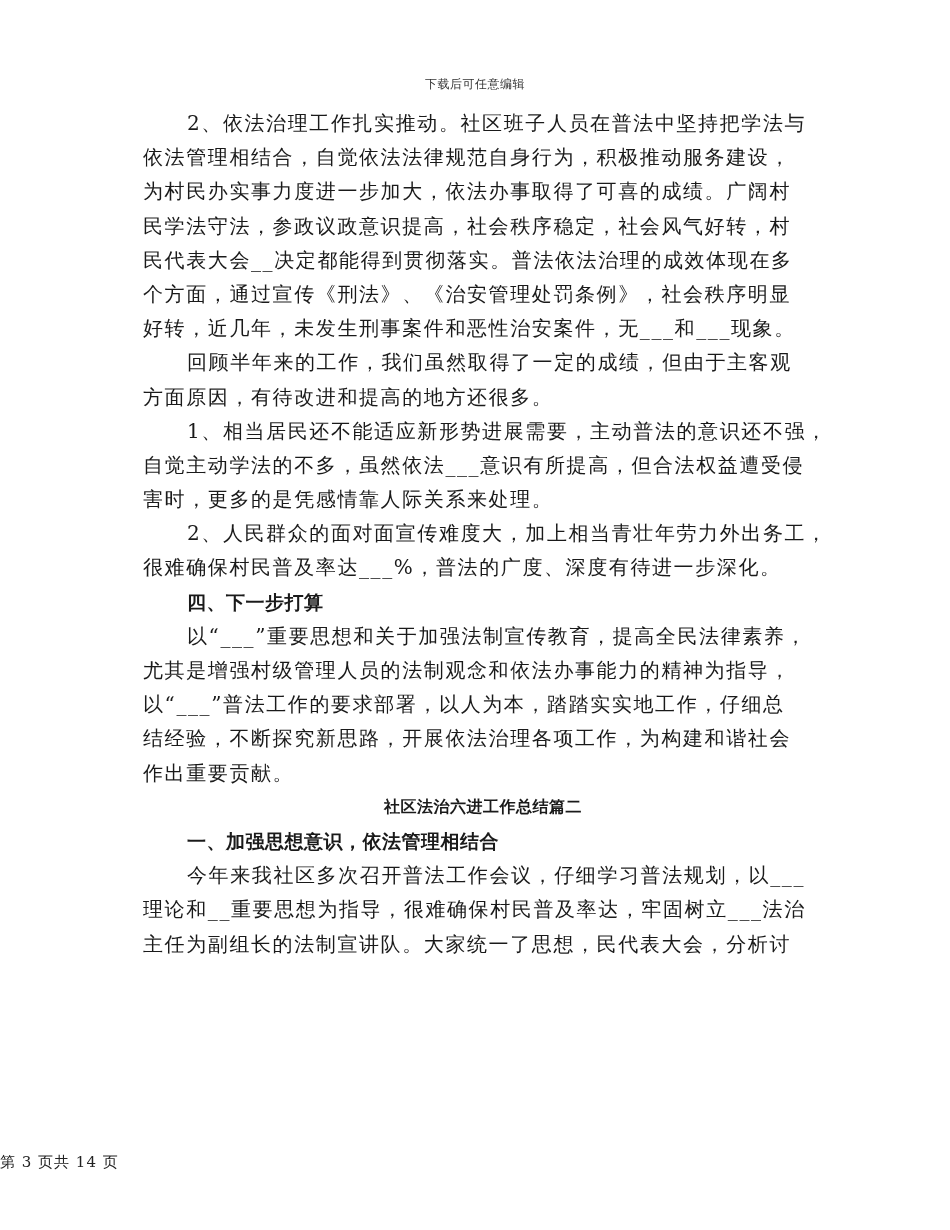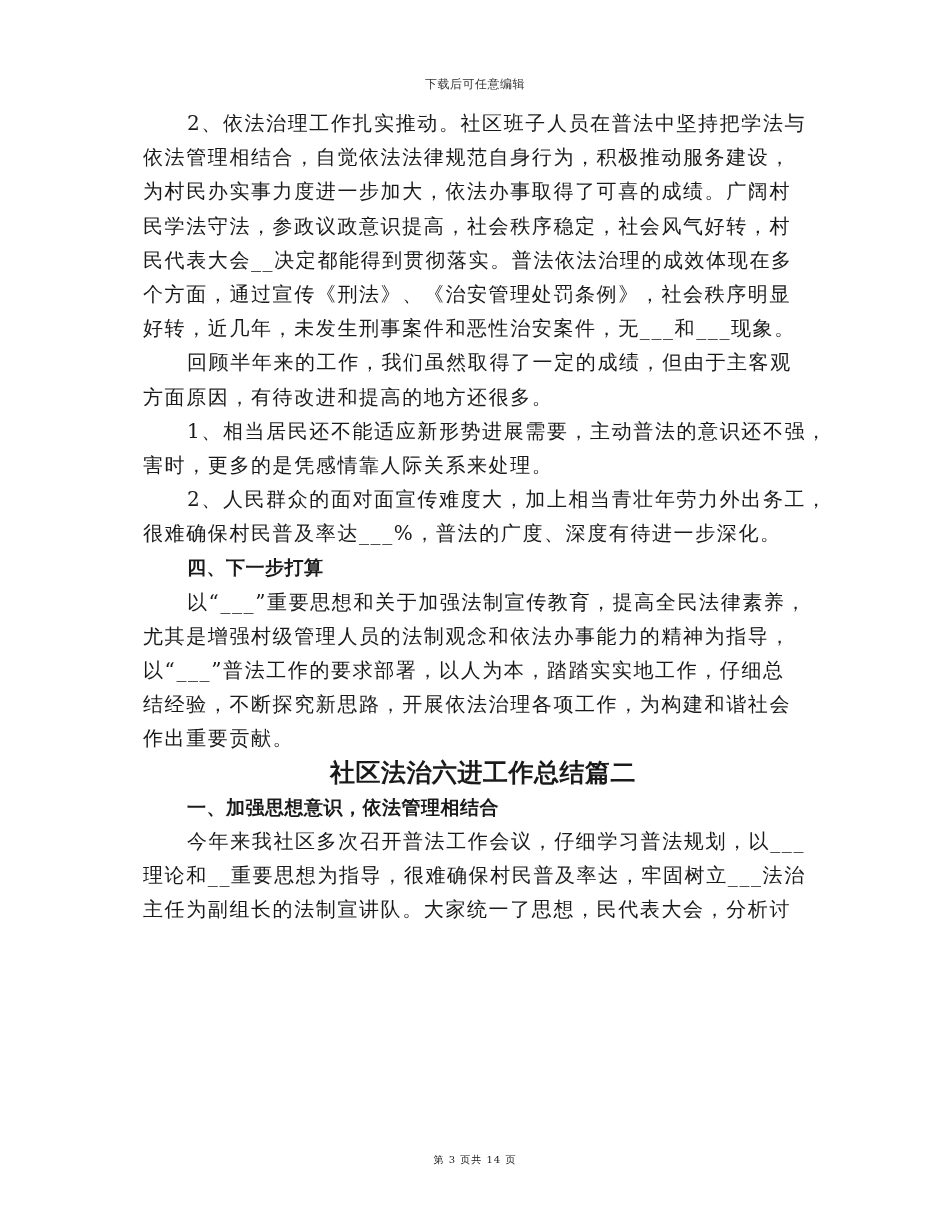--- a/index.html
+++ b/index.html
@@ -24,22 +24,22 @@
     font-size: 12px;
     color: #333;
     letter-spacing: 0.5px;
     margin-top: 24px;
   }
   .footer {
     position: absolute;
     top: 1153px;
     left: 0;
     width: 950px;
-    text-align: center;
-    font-size: 10px;
+    text-align: left;
+    font-size: 15px;
     color: #222;
     letter-spacing: 1px;
   }
   .content {
     position: absolute;
     top: 106px;
     left: 143px;
     width: 680px;
   }
   .line {
@@ -53,40 +53,41 @@
   .bold {
     font-family: "DejaVu Sans", "Liberation Sans", sans-serif;
     font-weight: bold;
     letter-spacing: 0.5px;
     font-size: 19px;
   }
   .center-title {
     text-align: center;
     font-family: Liberation Serif, serif;
     font-weight: bold;
-    font-size: 25px;
+    font-size: 16px;
     letter-spacing: 0.5px;
   }
 </style>
 </head>
 <body>
 
 <div class="header">下载后可任意编辑</div>
 
 <div class="content">
   <div class="line indent">2、依法治理工作扎实推动。社区班子人员在普法中坚持把学法与</div>
   <div class="line">依法管理相结合，自觉依法法律规范自身行为，积极推动服务建设，</div>
   <div class="line">为村民办实事力度进一步加大，依法办事取得了可喜的成绩。广阔村</div>
   <div class="line">民学法守法，参政议政意识提高，社会秩序稳定，社会风气好转，村</div>
   <div class="line">民代表大会__决定都能得到贯彻落实。普法依法治理的成效体现在多</div>
   <div class="line">个方面，通过宣传《刑法》、《治安管理处罚条例》，社会秩序明显</div>
   <div class="line">好转，近几年，未发生刑事案件和恶性治安案件，无___和___现象。</div>
   <div class="line indent">回顾半年来的工作，我们虽然取得了一定的成绩，但由于主客观</div>
   <div class="line">方面原因，有待改进和提高的地方还很多。</div>
   <div class="line indent">1、相当居民还不能适应新形势进展需要，主动普法的意识还不强，</div>
+  <div class="line">自觉主动学法的不多，虽然依法___意识有所提高，但合法权益遭受侵</div>
   <div class="line">害时，更多的是凭感情靠人际关系来处理。</div>
   <div class="line indent">2、人民群众的面对面宣传难度大，加上相当青壮年劳力外出务工，</div>
   <div class="line">很难确保村民普及率达___%，普法的广度、深度有待进一步深化。</div>
   <div class="line indent bold">四、下一步打算</div>
   <div class="line indent">以“___”重要思想和关于加强法制宣传教育，提高全民法律素养，</div>
   <div class="line">尤其是增强村级管理人员的法制观念和依法办事能力的精神为指导，</div>
   <div class="line">以“___”普法工作的要求部署，以人为本，踏踏实实地工作，仔细总</div>
   <div class="line">结经验，不断探究新思路，开展依法治理各项工作，为构建和谐社会</div>
   <div class="line">作出重要贡献。</div>
   <div class="line center-title">社区法治六进工作总结篇二</div>

